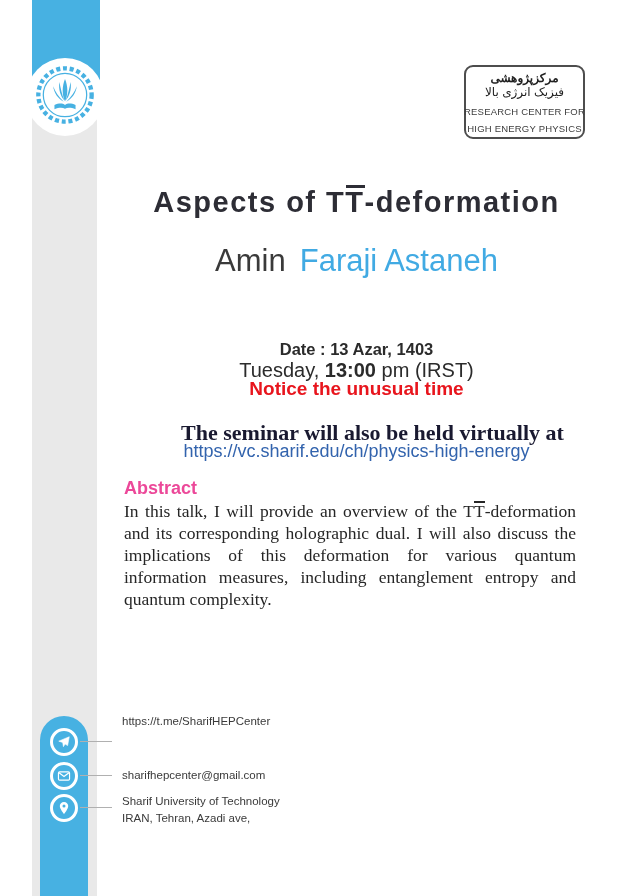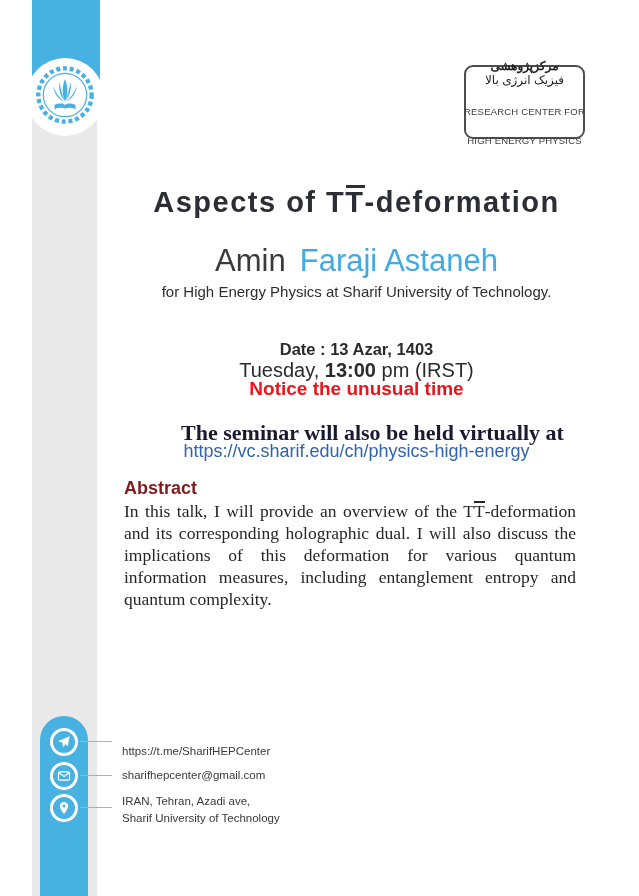--- a/index.html
+++ b/index.html
@@ -29,21 +29,21 @@
     font-size:19px;color:#2e2e2e;letter-spacing:1.2px;white-space:nowrap;
   }
   .research-box{
     position:absolute;left:464px;top:65px;width:121px;height:74px;
     border:2px solid #4d4d4d;border-radius:9px;box-sizing:border-box;
     display:flex;flex-direction:column;align-items:center;justify-content:center;
     text-align:center;padding:16px 2px;
   }
   .research-box .fa1{font-size:12px;font-weight:bold;color:#222;line-height:14px;direction:rtl;}
   .research-box .fa2{font-size:12px;color:#222;line-height:15px;direction:rtl;}
-  .research-box .en{font-size:9.5px;color:#3d3d3d;line-height:11px;letter-spacing:.2px;margin-top:18px;white-space:nowrap;}
+  .research-box .en{font-size:9.5px;color:#3d3d3d;line-height:11px;letter-spacing:.2px;margin-top:6px;white-space:nowrap;}
   
   .center-col{position:absolute;left:76px;top:0;width:561px;text-align:center;}
   .talk-title{
     position:absolute;left:0;width:100%;top:186px;
     font-size:29px;font-weight:bold;color:#2d2d35;letter-spacing:1.5px;white-space:nowrap;
   }
   .tbar{position:relative;display:inline-block;}
   .tbar::after{content:"";position:absolute;left:1px;right:0;top:-1px;height:3px;background:currentColor;}
   .tbar-sm{position:relative;display:inline-block;}
   .tbar-sm::after{content:"";position:absolute;left:0;right:0;top:1px;height:1.5px;background:currentColor;}
@@ -63,39 +63,39 @@
   .notice{position:absolute;left:0;width:100%;top:378px;font-size:19px;font-weight:bold;color:#e8151d;}
   .virtual-text{
     position:absolute;left:16px;width:100%;top:420px;
     font-family:"Liberation Serif", serif;font-weight:bold;font-size:22px;color:#191930;
   }
   .virtual-link{
     position:absolute;left:0;width:100%;top:441px;
     font-size:18px;color:#3263ad;cursor:pointer;
   }
   
-  .abstract-heading{position:absolute;left:124px;top:478px;font-size:18px;font-weight:bold;color:#7f1d1d;}
+  .abstract-heading{position:absolute;left:124px;top:478px;font-size:18px;font-weight:bold;color:#ec4899;}
   .abstract-body{
     position:absolute;left:124px;top:500px;width:452px;
     font-family:"Liberation Serif", serif;font-size:17.5px;line-height:22px;
     color:#262626;text-align:justify;
   }
   
   .blue-bottom{position:absolute;left:40px;top:716px;width:48px;height:180px;background:#47b1e2;border-radius:24px 24px 0 0;}
   .contact-circle{
     position:absolute;left:50px;width:22px;height:22px;border-radius:50%;
     background:#47b1e2;border:3px solid #ffffff;
     display:flex;align-items:center;justify-content:center;
   }
   .contact-circle svg{width:14px;height:14px;}
   .c1{top:728px;} .c2{top:762px;} .c3{top:794px;}
   .connector{position:absolute;left:80px;width:32px;height:1px;background:#b0b0b0;}
   .l1{top:741px;} .l2{top:775px;} .l3{top:807px;}
   .contact-text{position:absolute;left:122px;font-size:11.5px;color:#3a3a3a;white-space:nowrap;}
-  .t1{top:745px;} .t2{top:769px;} .t3{top:793px;line-height:17px;}
+  .t1{top:715px;} .t2{top:769px;} .t3{top:793px;line-height:17px;}
 </style>
 </head>
 <body>
 
 <div class="page">
 
   <div class="gray-strip"></div>
   <div class="blue-top"></div>
   <div class="logo-circle">
     <span>
@@ -119,21 +119,20 @@
     <div class="en">RESEARCH CENTER FOR</div>
     <div class="en">HIGH ENERGY PHYSICS</div>
   </div>
 
   <div class="center-col">
     <div class="talk-title"><span>Aspects of T</span><span class="tbar">T</span><span>-deformation</span></div>
 
     <div class="speaker"><span class="first">Amin</span><span class="last">Faraji Astaneh</span></div>
 
     <div class="affiliation">
-      <div>for High Energy Physics at Sharif University of Technology.</div>
     </div>
 
     <div class="date-line1">Date : 13 Azar, 1403</div>
     <div class="date-line2"><span>Tuesday, </span><span class="b">13:00</span><span> pm (IRST)</span></div>
     <div class="notice">Notice the unusual time</div>
 
     <div class="virtual-text">The seminar will also be held virtually at</div>
     <div class="virtual-link">https://vc.sharif.edu/ch/physics-high-energy</div>
   </div>
 
@@ -160,17 +159,17 @@
       </svg>
   </div>
 
   <div class="connector l1"></div>
   <div class="connector l2"></div>
   <div class="connector l3"></div>
 
   <div class="contact-text t1">https://t.me/SharifHEPCenter</div>
   <div class="contact-text t2">sharifhepcenter@gmail.com</div>
   <div class="contact-text t3">
+    <div>Sharif University of Technology</div>
     <div>IRAN, Tehran, Azadi ave,</div>
-    <div>Sharif University of Technology</div>
   </div>
 
 </div>
 
 </body></html>

